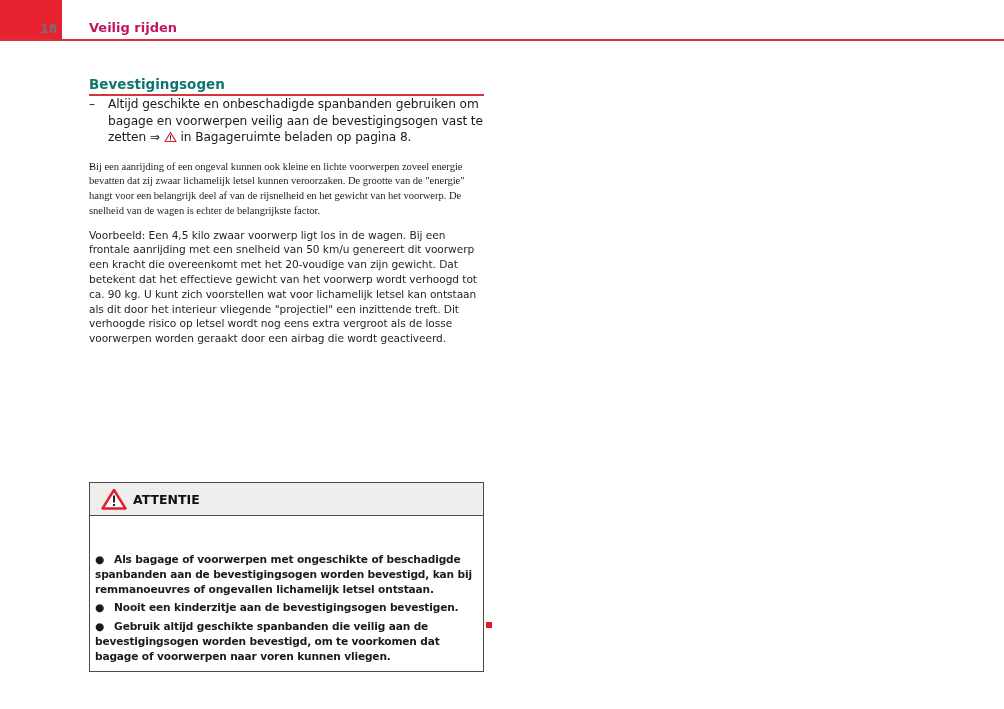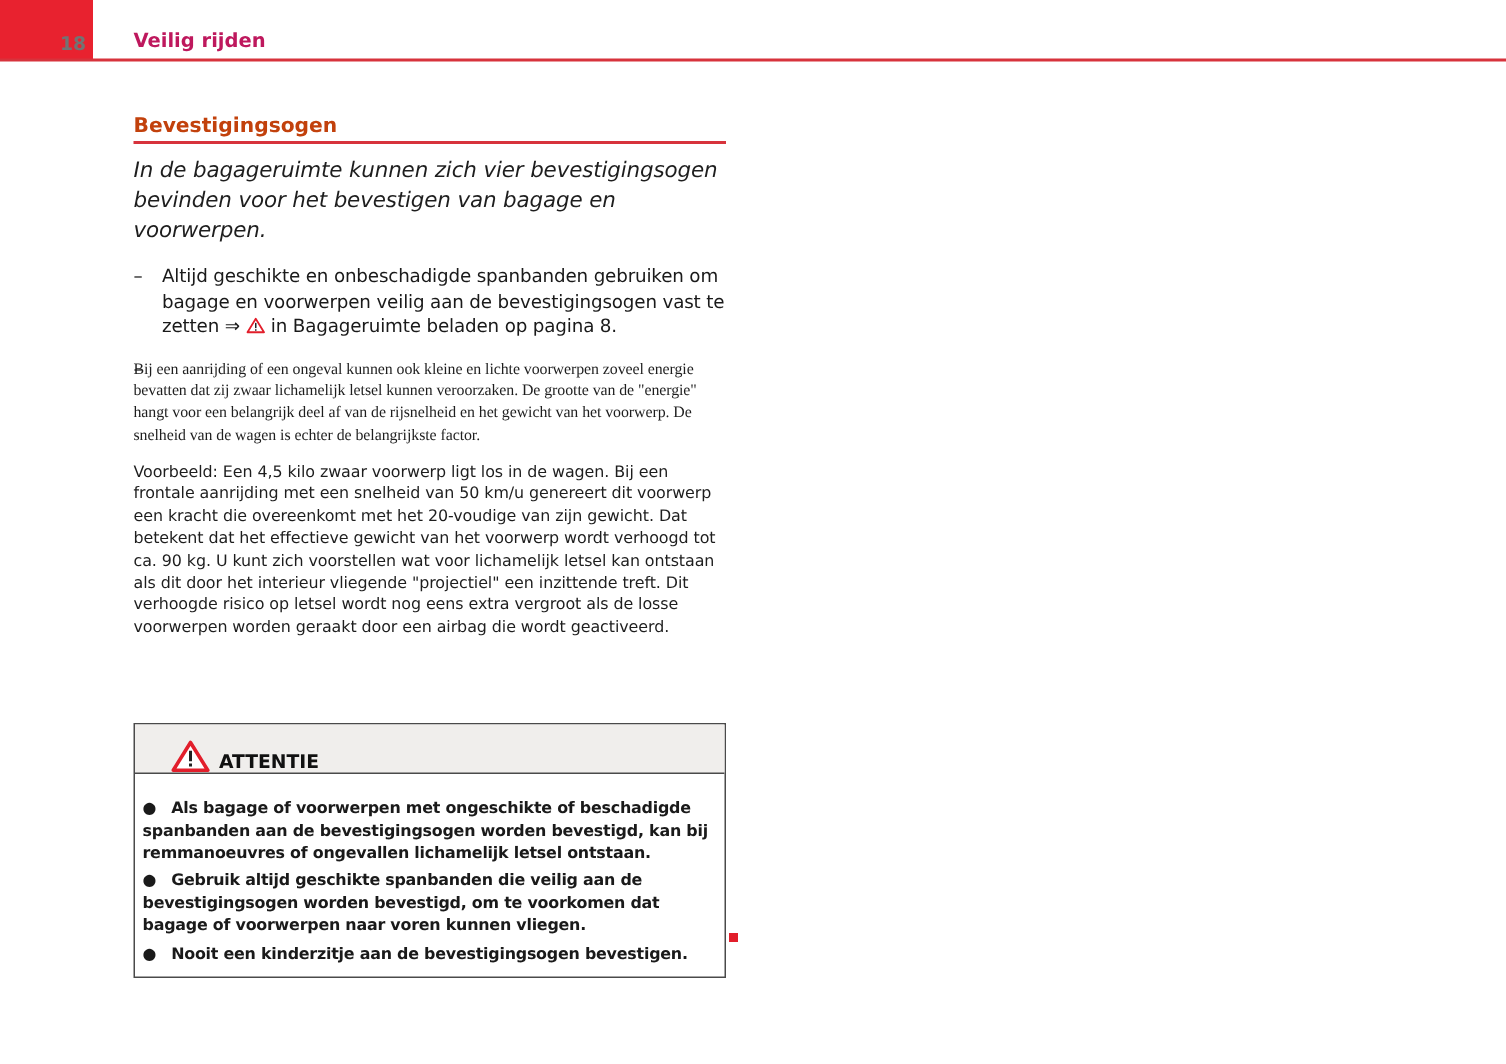--- a/index.html
+++ b/index.html
@@ -15,21 +15,21 @@
       font-family: "DejaVu Sans", sans-serif;
     }
     .header-line {
       position: absolute; left: 0; top: 39px; width: 1004px; height: 2px; background: #d7333c;
     }
     .header-title {
       position: absolute; left: 89px; top: 20px; font-weight: bold; font-size: 13px; color: #be185d;
     }
     .col { position: absolute; left: 89px; top: 76px; width: 395px; }
     .section-title {
-      color: #c2410c; font-weight: bold; font-size: 13.5px; padding-bottom: 2px;
+      color: #0f766e; font-weight: bold; font-size: 13.5px; padding-bottom: 2px;
       border-bottom: 2px solid #d7333c; margin: 0;
     }
     .lead {
       font-style: italic; font-size: 14.3px; line-height: 20px; margin: 8px 0 12px 0; color: #1e1e1e;
       letter-spacing: -0.1px;
     }
     .dash-list { margin: 0; padding: 0; list-style: none; }
     .dash-item {
       position: relative; padding-left: 19px; font-size: 12.2px; line-height: 16.5px; margin-bottom: 12px;
       letter-spacing: -0.1px;
@@ -38,46 +38,45 @@
     .warn-inline {
       display: inline-block; width: 13px; height: 12px; vertical-align: -2px;
     }
     .body-para {
       font-size: 10.6px; line-height: 14.8px; margin: 0 0 9px 0; letter-spacing: -0.05px; color: #1e1e1e;
     }
     .warning-box {
       position: absolute; left: 89px; top: 482px; width: 393px; border: 1px solid #4a4a4a; background: #fff;
     }
     .warning-header {
-      background: #f0eeec; height: 32px; border-bottom: 1px solid #4a4a4a; display: flex; align-items: flex-end;
-      padding-left: 24px;
+      background: #f0eeec; height: 32px; border-bottom: 1px solid #4a4a4a; display: flex; align-items: center;
+      padding-left: 11px;
     }
     .warning-header .tri { width: 26px; height: 22px; margin-right: 6px; }
     .warning-title { font-weight: bold; font-size: 12.5px; color: #111; }
-    .warning-body { padding: 16px 5px 3px 5px; }
+    .warning-body { padding: 16px 5px 3px 5px; margin-top: 20px; }
     .warning-item {
       font-weight: bold; font-size: 10.6px; line-height: 14.8px; margin-bottom: 4px; color: #1a1a1a;
       letter-spacing: -0.15px;
     }
     .warning-item .bullet { margin-right: 10px; }
     .end-marker {
       position: absolute; left: 486px; top: 622px; width: 6px; height: 6px; background: #e21e2b;
     }
   </style>
 </head>
 <body>
 
 <div class="red-tab"></div>
 <div class="page-num">18</div>
 <div class="header-title">Veilig rijden</div>
 <div class="header-line"></div>
 
 <div class="col">
   <h2 class="section-title">Bevestigingsogen</h2>
-  <p class="lead">In de bagageruimte kunnen zich vier bevestigingsogen bevinden voor het bevestigen van bagage en voorwerpen.</p>
 
   <ul class="dash-list">
     <li class="dash-item">
       <span class="dash">–</span>
       <span>Altijd geschikte en onbeschadigde spanbanden gebruiken om bagage en voorwerpen veilig aan de bevestigingsogen vast te zetten ⇒</span>
       <svg class="warn-inline" viewBox="0 0 26 22">
         <polygon points="13,2 24,20 2,20" fill="none" stroke="#e21e2b" stroke-width="2.4" stroke-linejoin="round"></polygon>
         <rect x="12" y="7.5" width="2" height="7" fill="#222"></rect>
         <rect x="12" y="16" width="2" height="2" fill="#222"></rect>
       </svg>
@@ -99,21 +98,21 @@
       <rect x="12" y="7.5" width="2" height="7" fill="#222"></rect>
       <rect x="12" y="16" width="2" height="2" fill="#222"></rect>
     </svg>
     <span class="warning-title">ATTENTIE</span>
   </div>
   <div class="warning-body">
     <div class="warning-item">
       <span class="bullet">●</span><span>Als bagage of voorwerpen met ongeschikte of beschadigde spanbanden aan de bevestigingsogen worden bevestigd, kan bij remmanoeuvres of ongevallen lichamelijk letsel ontstaan.</span>
     </div>
     <div class="warning-item">
-      <span class="bullet">●</span><span>Gebruik altijd geschikte spanbanden die veilig aan de bevestigingsogen worden bevestigd, om te voorkomen dat bagage of voorwerpen naar voren kunnen vliegen.</span>
+      <span class="bullet">●</span><span>Nooit een kinderzitje aan de bevestigingsogen bevestigen.</span>
     </div>
     <div class="warning-item">
-      <span class="bullet">●</span><span>Nooit een kinderzitje aan de bevestigingsogen bevestigen.</span>
+      <span class="bullet">●</span><span>Gebruik altijd geschikte spanbanden die veilig aan de bevestigingsogen worden bevestigd, om te voorkomen dat bagage of voorwerpen naar voren kunnen vliegen.</span>
     </div>
   </div>
 </div>
 
 <div class="end-marker"></div>
 
 </body></html>

